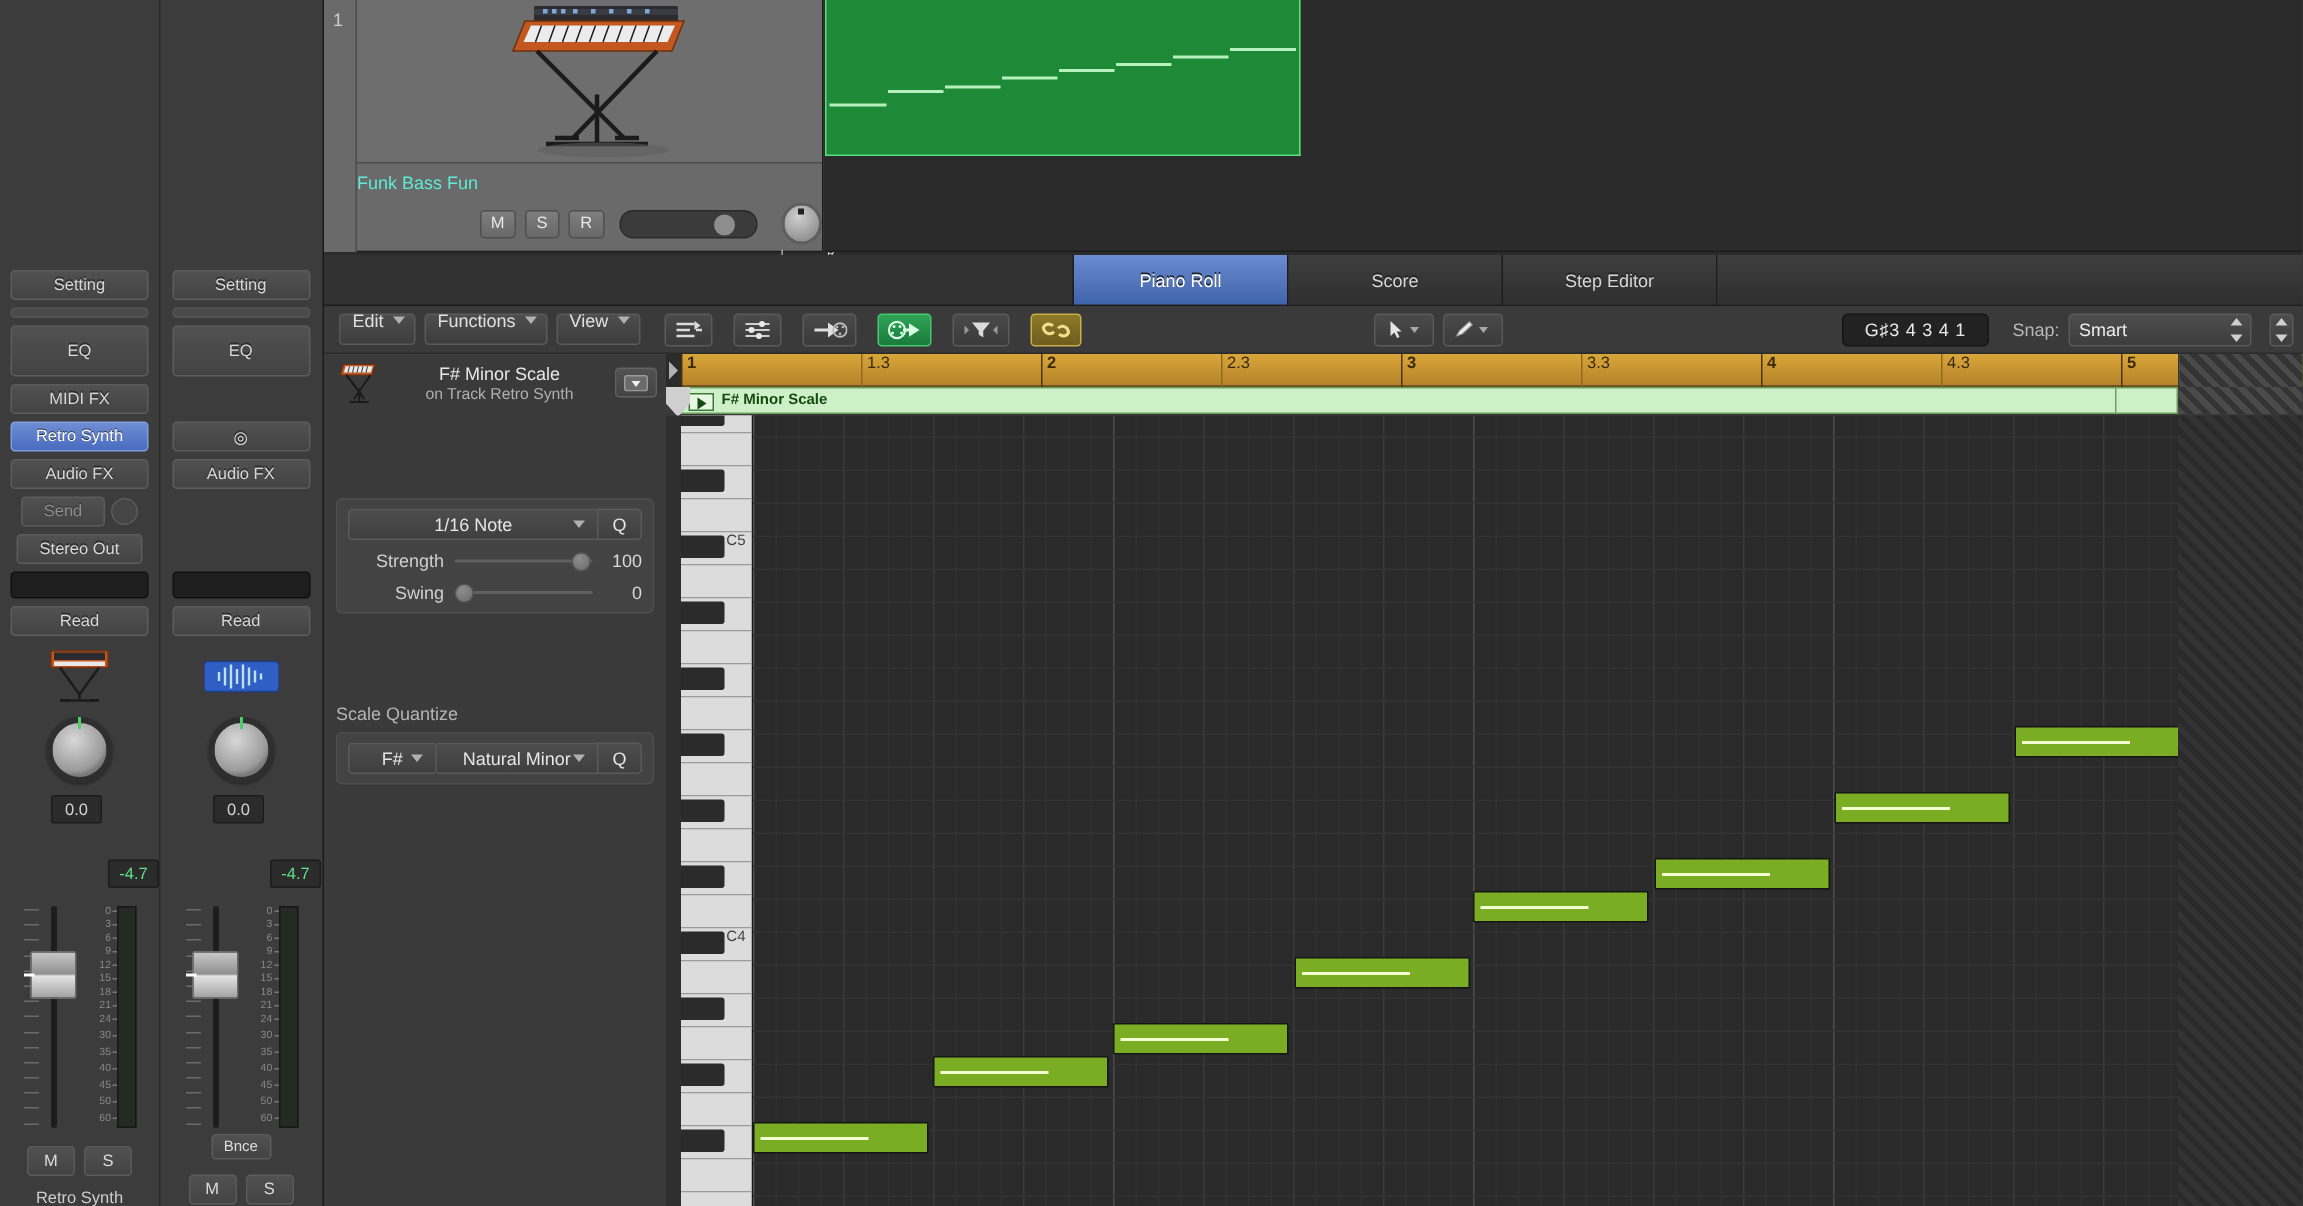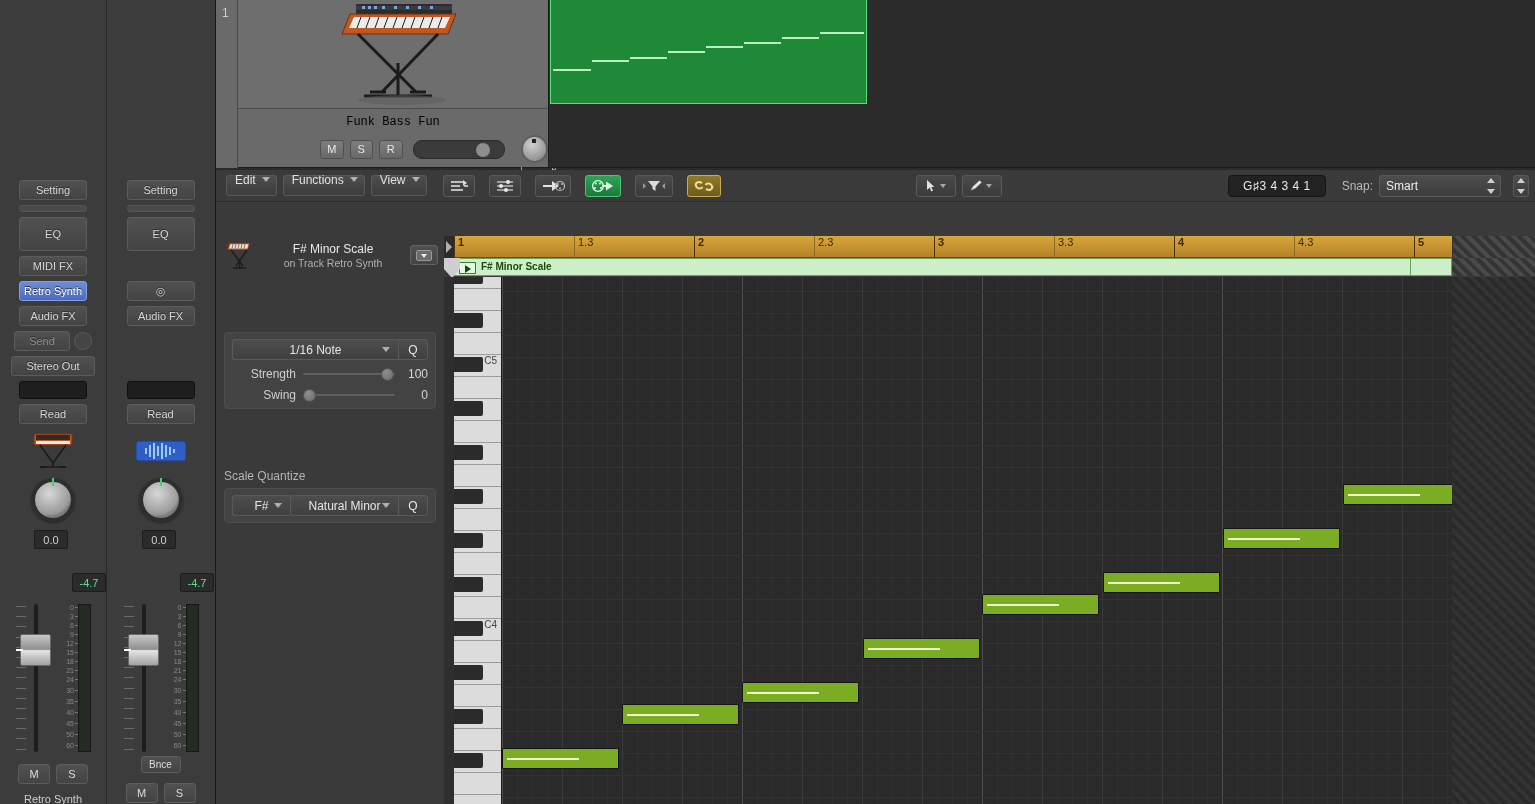--- a/index.html
+++ b/index.html
@@ -20,21 +20,21 @@
     border-right: 1px solid #1a1a1a;
     display: flex;
   }
   .strip {
     width: 107px; height: 100%; position: relative;
     border-right: 1px solid #2a2a2a;
     padding-top: 180px;
   }
   .strip.second { border-right: none; }
   .slot {
-    width: 68px; margin: 0 auto 5px auto; height: 20px;
+    width: 92px; margin: 0 auto 5px auto; height: 20px;
     background: #4a4a4a;
     border: 1px solid #5c5c5c;
     border-radius: 3px;
     color: #d8d8d8; font-size: 11px;
     display: flex; align-items: center; justify-content: center;
     text-shadow: 0 -1px 0 #2a2a2a;
     background-image: linear-gradient(#515151, #434343);
   }
   .slot.eq { height: 34px; }
   .slot.sel { background-image: linear-gradient(#6e8dd4, #4a6cc0); border-color:#7e9ee0; color:#fff; }
@@ -119,21 +119,21 @@
   .track-num {
     position:absolute; left:0; top:0; width:22px; height:168px;
     background:#6a6a6a; border-right:1px solid #4a4a4a;
     color:#cfcfcf; font-size:12px; padding:6px 0 0 6px;
   }
   .track-img { position:absolute; left:22px; top:0; right:0; height:108px; background:#6e6e6e; }
   .track-ctrl {
     position:absolute; left:22px; top:108px; right:0; bottom:0;
     background:#6a6a6a; border-top:1px solid #4b4b4b;
   }
-  .track-name { text-align:center; font-size:12px; color:#000000; padding-top:6px;font-family:Liberation Mono, monospace; }
+  .track-name { text-align:left; font-size:12px; color:#5eead4; padding-top:6px; }
   .track-btns { display:flex; align-items:center; gap:6px; padding:6px 0 0 82px; }
   .tbtn {
     width:24px;height:19px;background-image:linear-gradient(#7e7e7e,#686868);
     border:1px solid #4f4f4f;border-radius:3px;color:#e8e8e8;font-size:11px;
     display:flex;align-items:center;justify-content:center;
   }
   .tslider {
     width:94px;height:19px;background:#3b3b3b;border:1px solid #2a2a2a;border-radius:9px;
     position:relative; margin-left:4px;
   }
@@ -553,20 +553,27 @@
             <line x1="231" y1="38" x2="268" y2="38"></line>
             <line x1="269" y1="33" x2="313" y2="33"></line>
           </g>
         </svg>
       </div>
     </div>
   </div>
 
   <div class="editor">
 
+    <div class="tabbar">
+      <div class="tabspacer"></div>
+      <div class="tab active">Piano Roll</div>
+      <div class="tab">Score</div>
+      <div class="tab">Step Editor</div>
+      <div class="tabfill"></div>
+    </div>
 
     <div class="toolbar">
       <div class="menub">
         <span>Edit</span>
         <span class="caret"></span>
       </div>
       <div class="menub">
         <span>Functions</span>
         <span class="caret"></span>
       </div>

